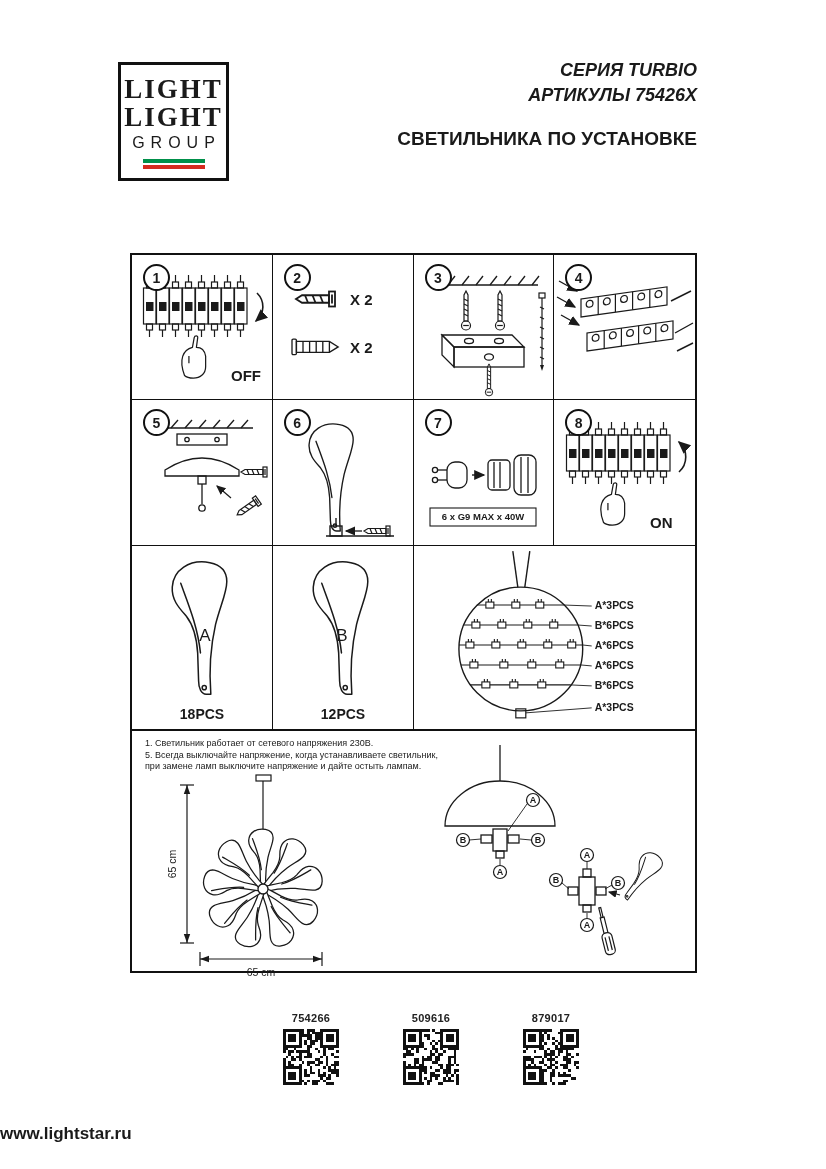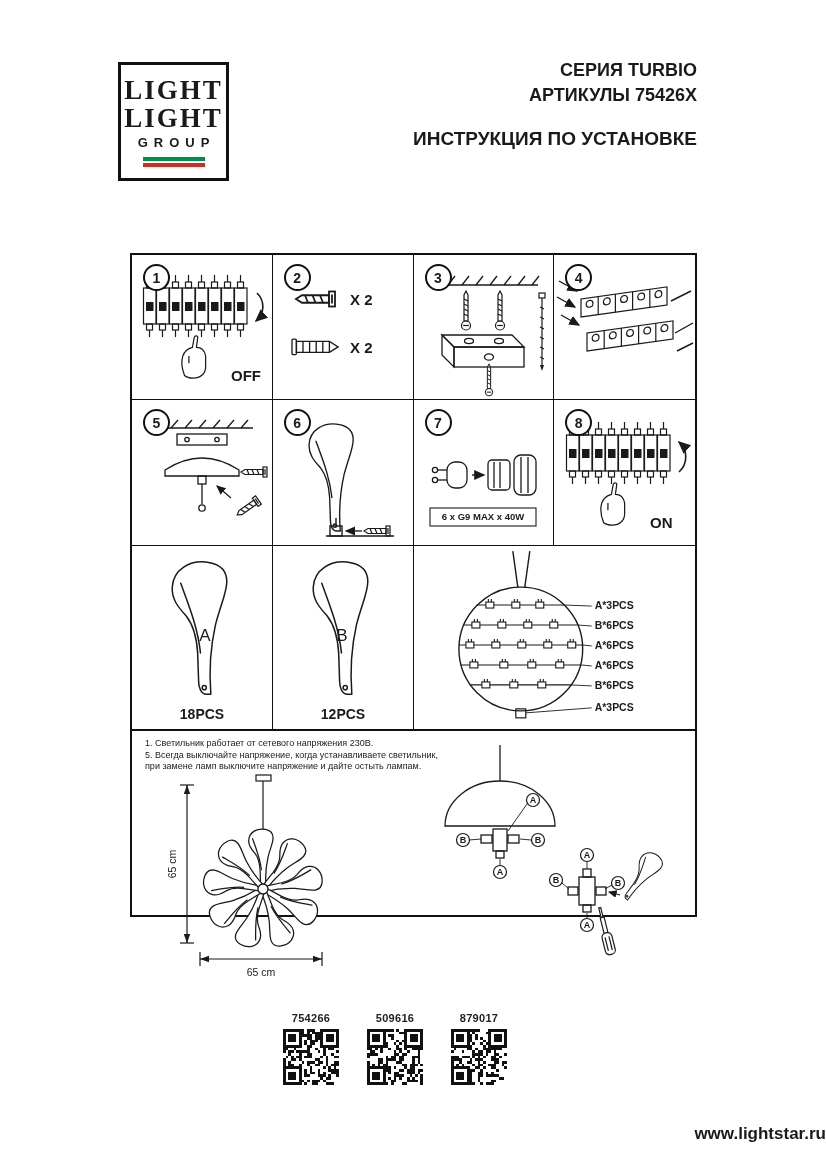--- a/index.html
+++ b/index.html
@@ -5,28 +5,28 @@
   * { margin:0; padding:0; box-sizing:border-box; }
   body { background:#fff; }
   .page { position:relative; width:826px; height:1169px; background:#fff;
           font-family:"Liberation Sans", sans-serif; color:#1a1a1a; overflow:hidden; margin:0 auto; }
 
   
   .logo { position:absolute; left:118px; top:62px; width:111px; height:119px;
           border:3px solid #111; display:flex; flex-direction:column; align-items:center;
           justify-content:center; font-family:"Liberation Serif", serif; }
   .logo .l1, .logo .l2 { font-size:27px; font-weight:700; letter-spacing:2px; line-height:28px; }
-  .logo .l3 { font-size:13px; letter-spacing:6px; margin-top:3px; text-indent:6px;
-              font-family:"Liberation Sans", sans-serif;font-weight:bold; }
+  .logo .l3 { font-size:16px; letter-spacing:6px; margin-top:3px; text-indent:6px;
+              font-family:"Liberation Sans", sans-serif; }
   .logo .flag { margin-top:7px; width:62px; }
   .flag .stripe { height:4px; }
   .flag .green { background:#00904a; margin-bottom:2px; }
   .flag .red { background:#d52b1e; }
   .titles { position:absolute; right:129px; top:58px; text-align:right; }
-  .titles .series { font-size:18px; font-weight:700; line-height:25px; }
+  .titles .series { font-size:18px; font-weight:700; line-height:25px;font-style:italic; }
   .titles .gap { height:18px; }
   .titles .instr { font-size:19px; font-weight:700; line-height:26px; }
 
   
   .grid { position:absolute; left:130px; top:253px; width:567px;
           border:2px solid #111; border-bottom:none;
           display:grid; grid-template-columns:1fr 1fr 1fr 1fr;
           grid-template-rows:145px 146px 183px; background:#fff; }
   .cell { position:relative; border-right:1.5px solid #111; border-bottom:1.5px solid #111;
           display:flex; align-items:flex-start; justify-content:center; overflow:hidden; }
@@ -45,30 +45,30 @@
   .t-big { font-size:15px; font-weight:700; }
   .t-letter { font-size:17px; }
   .t-count { font-size:14px; font-weight:700; }
   .t-plabel { font-size:10.5px; font-weight:600; }
   .t-spec { font-size:9.5px; font-weight:700; }
   .t-dim { font-size:10.5px; }
   .t-circ { font-size:9px; font-weight:700; }
   .fp { stroke:#1a1a1a; stroke-width:3px; }
 
   
-  .notes-box { position:absolute; left:130px; top:729px; width:567px; height:188px;
+  .notes-box { position:absolute; left:130px; top:729px; width:567px; height:244px;
                border:2px solid #111; background:#fff; }
   .notes-text { position:absolute; left:13px; top:7px; font-size:9px; line-height:11.5px; z-index:2; }
   .nsvg { position:absolute; left:0; top:0; }
 
   
-  .qr-row { position:absolute; left:283px; top:1012px; display:flex; gap:28px; }
+  .qr-row { position:absolute; left:283px; top:1012px; display:flex; gap:64px; }
   .qr-item { width:56px; text-align:center; }
   .qr-label { font-size:11px; font-weight:700; margin-bottom:5px; letter-spacing:0.3px; color:#222; }
-  .footer { position:absolute; left:0; right:0; top:1124px; text-align:right;
+  .footer { position:absolute; left:0; right:0; top:1124px; text-align:left;
             font-size:17px; font-weight:700; }
 </style>
 </head>
 <body>
 
 <div class="page">
 
   <svg width="0" height="0" style="position:absolute" aria-hidden="true">
     <defs>
       <marker id="ah" markerWidth="9" markerHeight="8" refX="7" refY="3.5" orient="auto">
@@ -148,21 +148,21 @@
     <div class="l3">GROUP</div>
     <div class="flag">
       <div class="stripe green"></div>
       <div class="stripe red"></div>
     </div>
   </div>
   <div class="titles">
     <div class="series">СЕРИЯ TURBIO</div>
     <div class="series">АРТИКУЛЫ 75426X</div>
     <div class="gap"></div>
-    <div class="instr">ИНСТРУКЦИЯ ПО УСТАНОВКЕ</div>
+    <div class="instr">СВЕТИЛЬНИКА ПО УСТАНОВКЕ</div>
   </div>
 
   <div class="grid">
 
     <div class="cell numbered">
       <div class="step-num">1</div>
       <svg class="ill" width="134" height="114" viewBox="0 0 134 114">
         <use href="#sym-breaker" x="8" y="2"></use>
         <use href="#sym-hand" transform="translate(46,62) scale(0.88)"></use>
         <path d="M122,20 C130,28 130,40 121,48" fill="none" stroke="#1a1a1a" stroke-width="1.6" marker-end="url(#ah)"></path>

